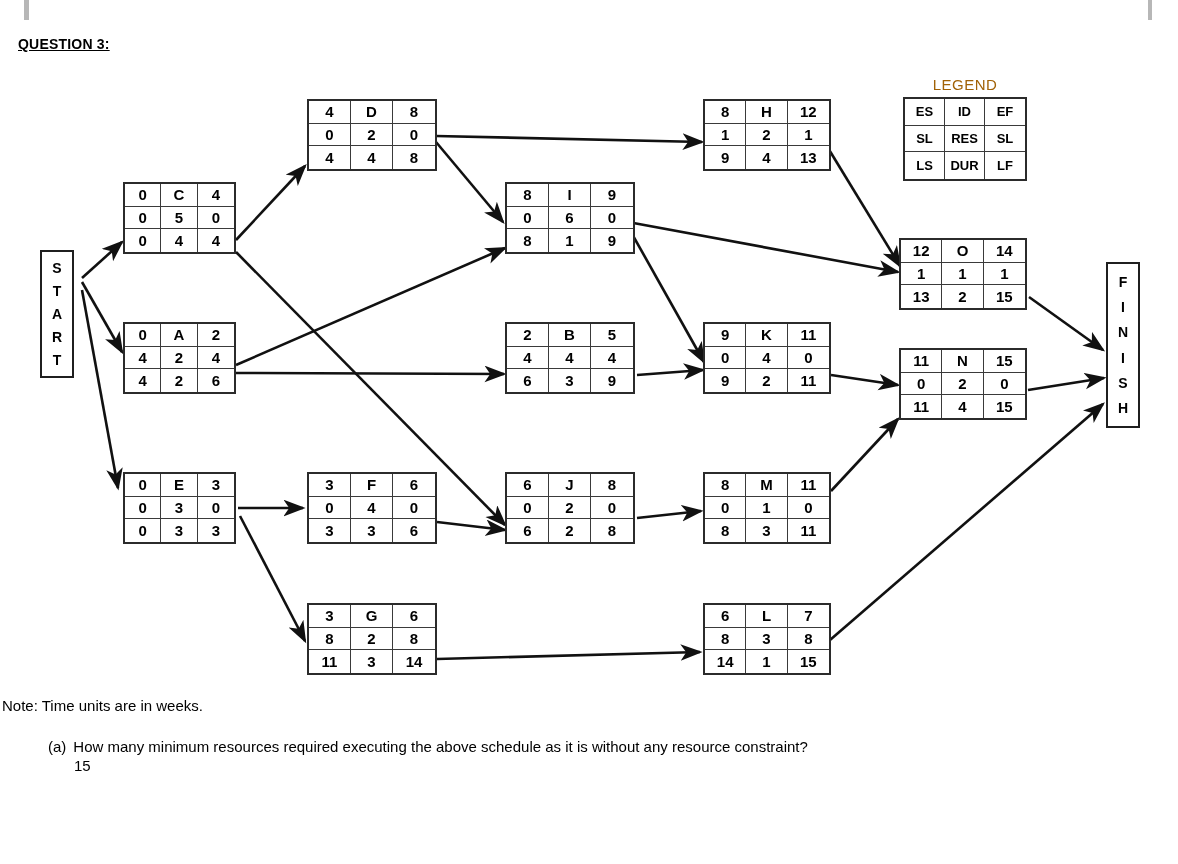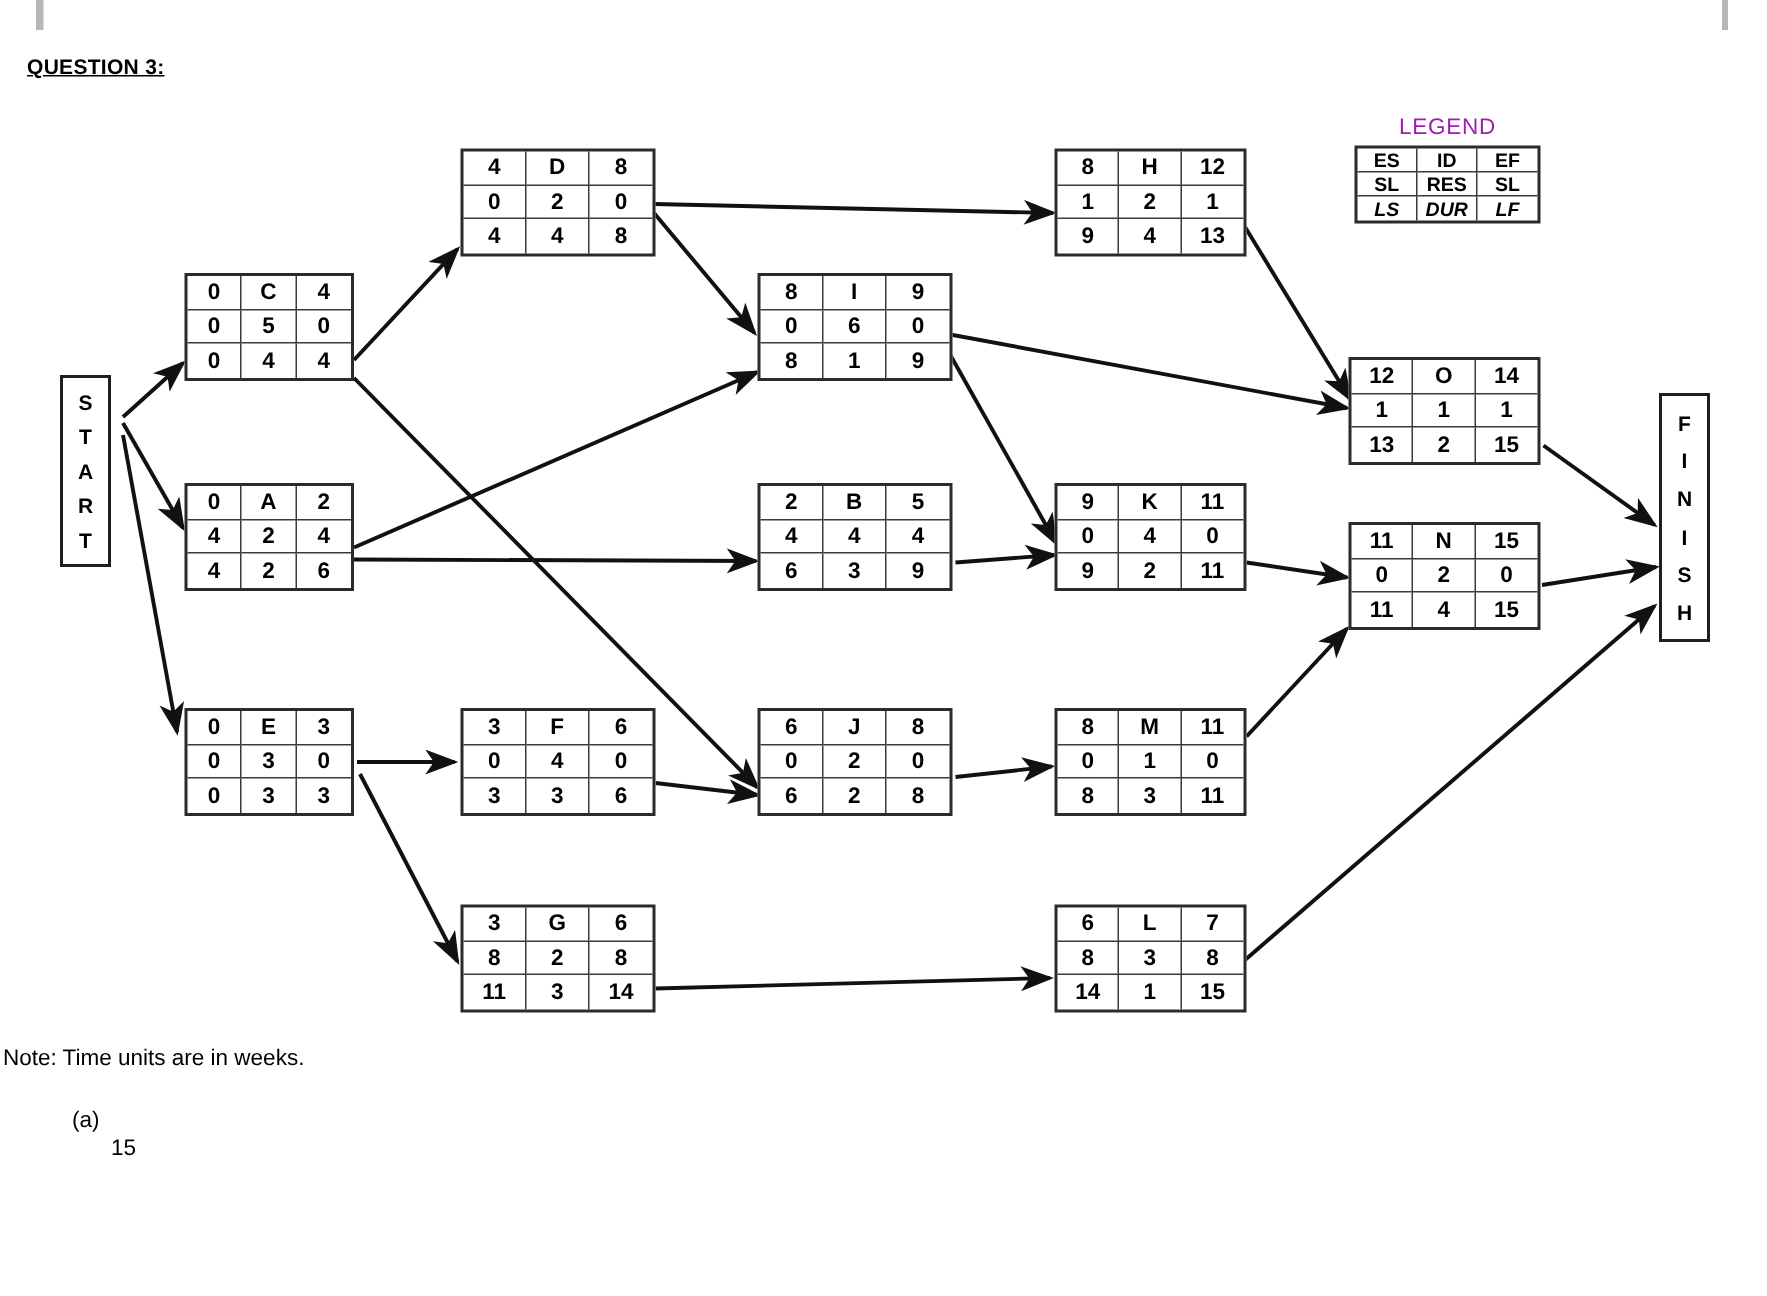--- a/index.html
+++ b/index.html
@@ -89,45 +89,45 @@
   #legend-wrap {
     position: absolute;
     left: 903px;
     top: 76px;
     width: 124px;
   }
   #legend-title {
     text-align: center;
     font-size: 15px;
     font-family: "Liberation Sans", sans-serif;
-    color: #a21caf;
+    color: #a16207;
     margin-bottom: 4px;
     letter-spacing: 0.5px;
   }
   #legend-box {
     border: 2px solid #2b2b2b;
     box-sizing: border-box;
     display: grid;
     grid-template-columns: 1fr 1fr 1fr;
     grid-template-rows: 1fr 1fr 1fr;
-    height: 52px;
+    height: 84px;
     background: #fff;
   }
   #legend-box .cell {
     border-right: 1px solid #3a3a3a;
     border-bottom: 1px solid #3a3a3a;
     display: flex;
     align-items: center;
     justify-content: center;
     font-size: 13px;
     font-weight: bold;
     box-sizing: border-box;
   }
   #legend-box .cell:nth-child(3n) { border-right: none; }
-  #legend-box .cell:nth-child(n+7) { border-bottom: none; font-style: italic; }
+  #legend-box .cell:nth-child(n+7) { border-bottom: none; }
 
   
   #note {
     position: absolute;
     left: 2px;
     top: 697px;
     font-size: 15px;
     font-family: "Liberation Sans", sans-serif;
   }
   #qa-block {
@@ -419,15 +419,16 @@
     <div class="cell">DUR</div>
     <div class="cell">LF</div>
   </div>
 </div>
 
 <div id="note">Note: Time units are in weeks.</div>
 
 <div id="qa-block">
   <div id="qa-line">
     <span>(a)</span>
+    <span>How many minimum resources required executing the above schedule as it is without any resource constraint?</span>
   </div>
   <div id="qa-answer">15</div>
 </div>
 
 </body></html>

